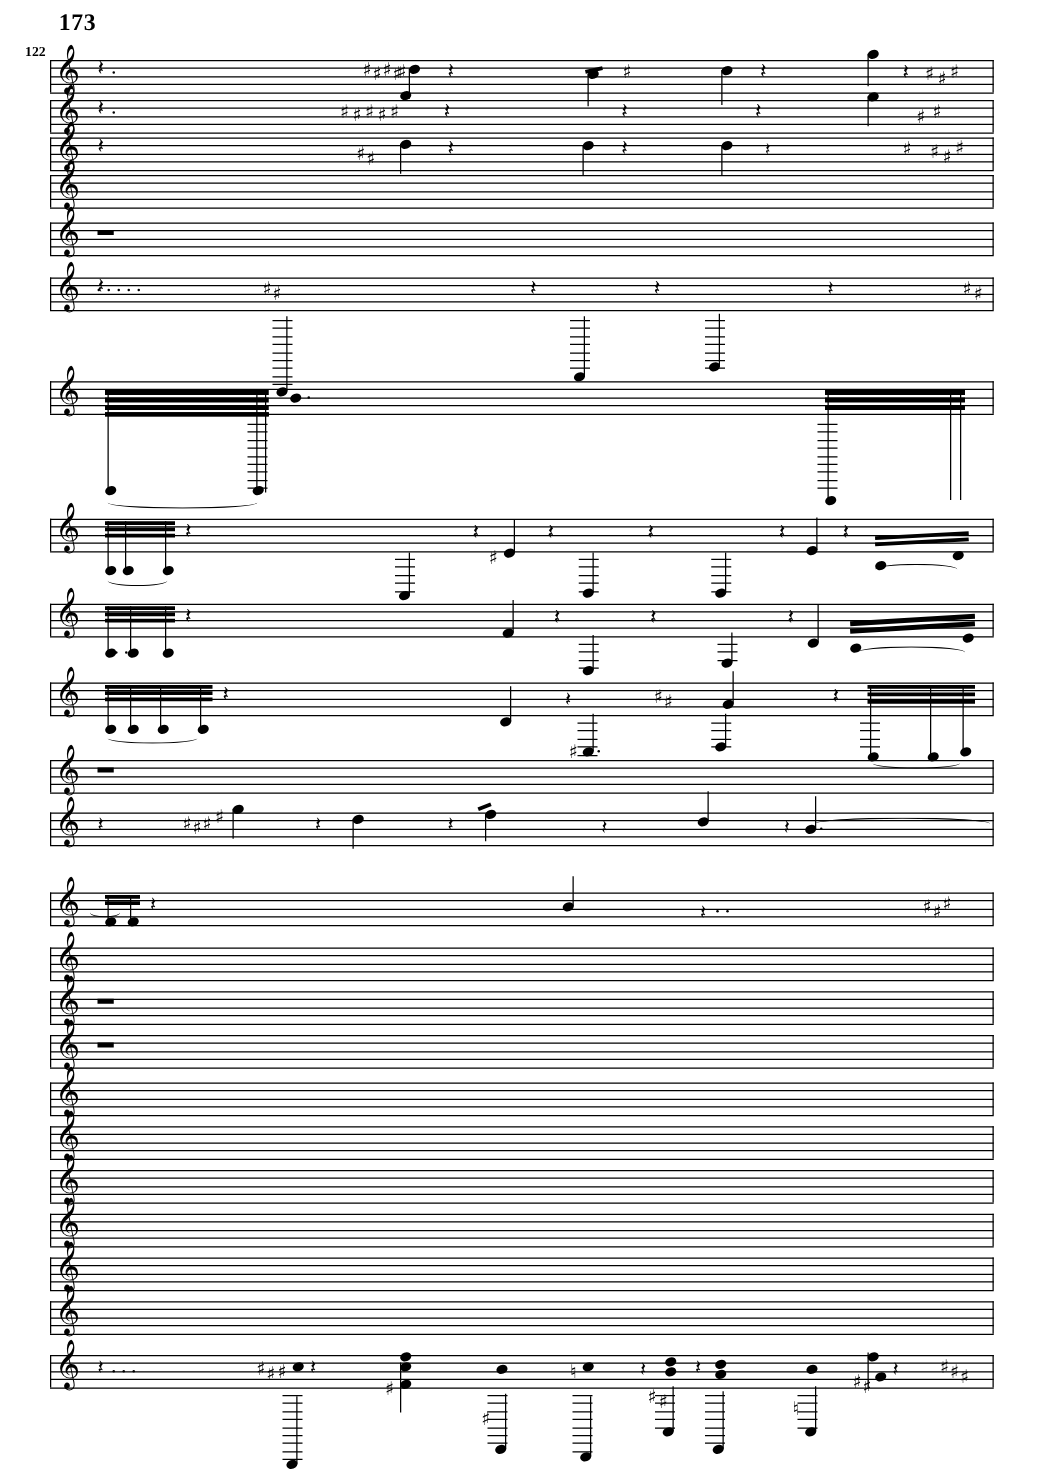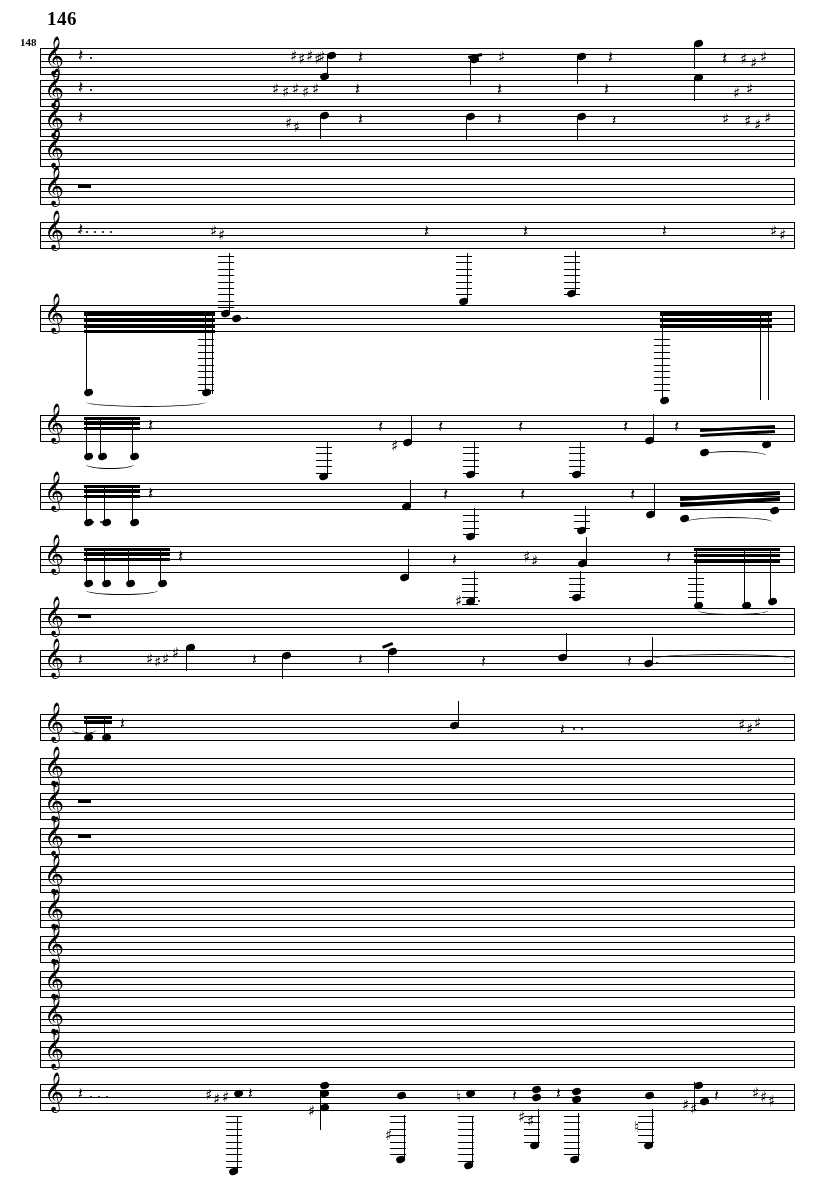--- a/index.html
+++ b/index.html
@@ -115,22 +115,22 @@
     height: 2.4px;
     border-radius: 50%;
     background: #000;
   }
 </style>
 </head>
 <body>
 
 <div id="page">
 
-  <div class="page-number" style="left:47px; top:8px;">146</div>
-  <div class="measure-number" style="left:20px; top:36px;">148</div>
+  <div class="page-number" style="left:47px; top:8px;">173</div>
+  <div class="measure-number" style="left:20px; top:36px;">122</div>
 
   <div id="canvas" style="position:absolute; left:0; top:0; width:835px; height:1181px;">
       <div class="staff" style="left:40px; top:48px; width:755px; height:26.6px;">
         <div class="line" style="top:0px; width:755px;"></div>
         <div class="line" style="top:6.4px; width:755px;"></div>
         <div class="line" style="top:12.8px; width:755px;"></div>
         <div class="line" style="top:19.200000000000003px; width:755px;"></div>
         <div class="line" style="top:25.6px; width:755px;"></div>
       </div>
       <div class="clef" style="left:44px; top:38px; font-size:34px;">𝄞</div>

